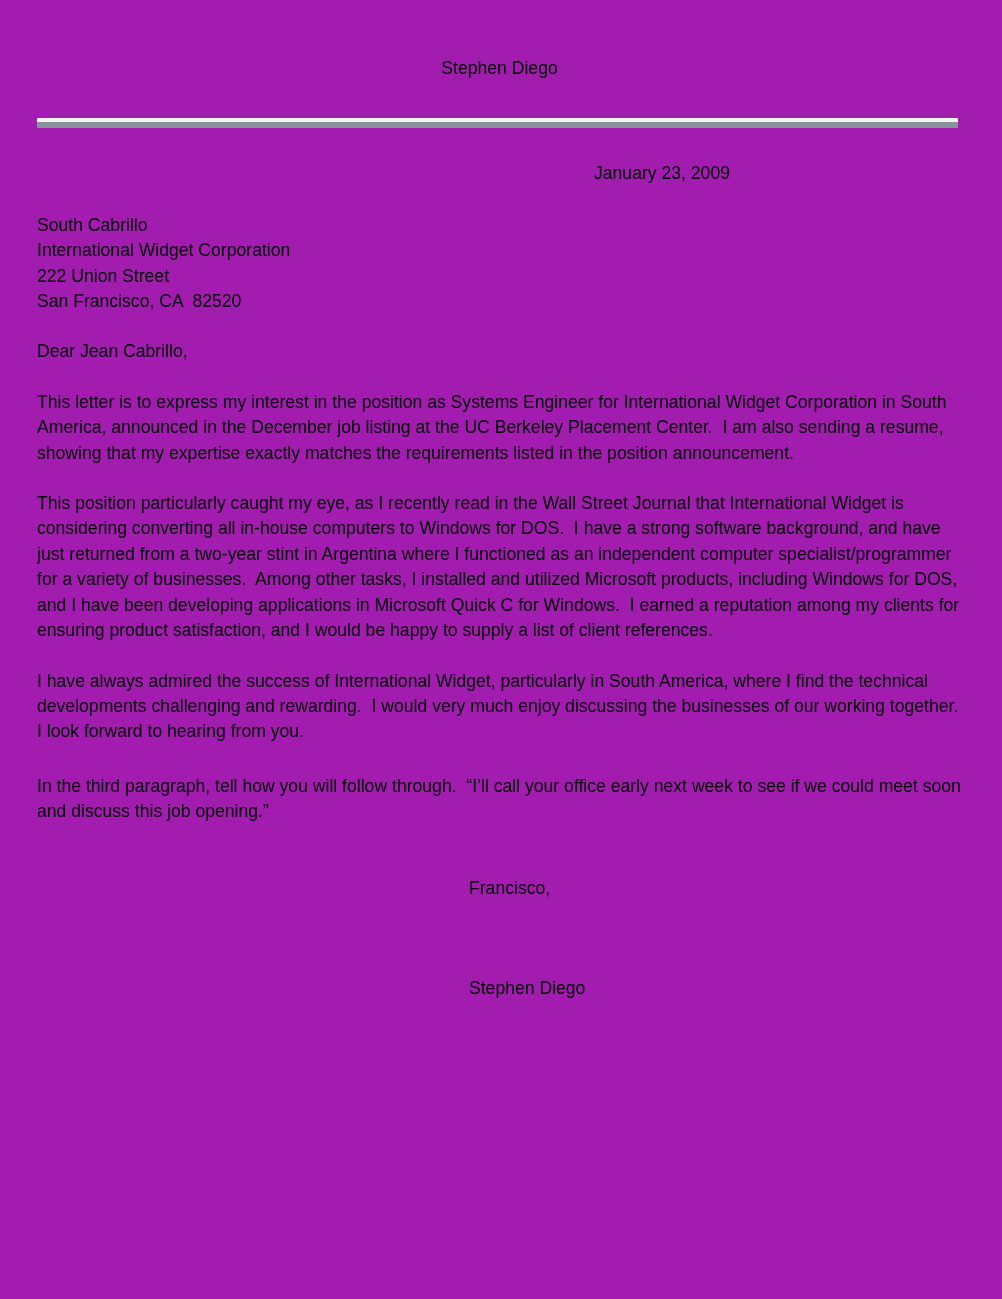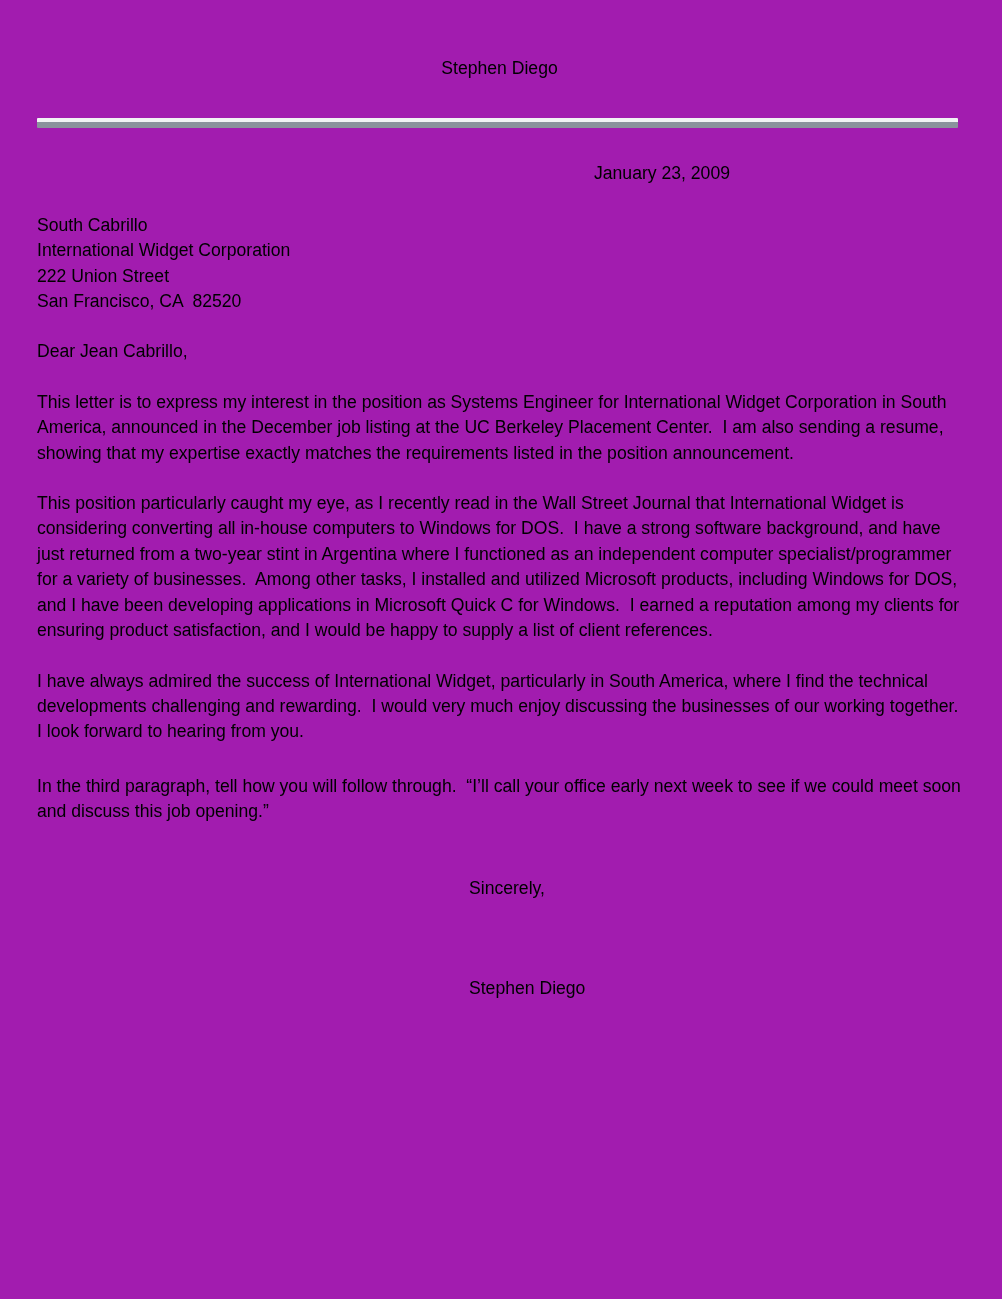--- a/index.html
+++ b/index.html
@@ -88,18 +88,18 @@
   <div class="salutation txt">Dear Jean Cabrillo,</div>
 
   <div class="paragraph txt">This letter is to express my interest in the position as Systems Engineer for International Widget Corporation in South America, announced in the December job listing at the UC Berkeley Placement Center.  I am also sending a resume, showing that my expertise exactly matches the requirements listed in the position announcement.</div>
 
   <div class="paragraph txt">This position particularly caught my eye, as I recently read in the Wall Street Journal that International Widget is considering converting all in-house computers to Windows for DOS.  I have a strong software background, and have just returned from a two-year stint in Argentina where I functioned as an independent computer specialist/programmer for a variety of businesses.  Among other tasks, I installed and utilized Microsoft products, including Windows for DOS, and I have been developing applications in Microsoft Quick C for Windows.  I earned a reputation among my clients for ensuring product satisfaction, and I would be happy to supply a list of client references.</div>
 
   <div class="paragraph txt">I have always admired the success of International Widget, particularly in South America, where I find the technical developments challenging and rewarding.  I would very much enjoy discussing the businesses of our working together.  I look forward to hearing from you.</div>
 
   <div class="paragraph-note txt">In the third paragraph, tell how you will follow through.  “I’ll call your office early next week to see if we could meet soon and discuss this job opening.”</div>
 
-  <div class="closing txt">Sincerely,</div>
+  <div class="closing txt">Francisco,</div>
 
   <div class="signature-name txt">Stephen Diego</div>
 
 
 </div>
 
 </body></html>

